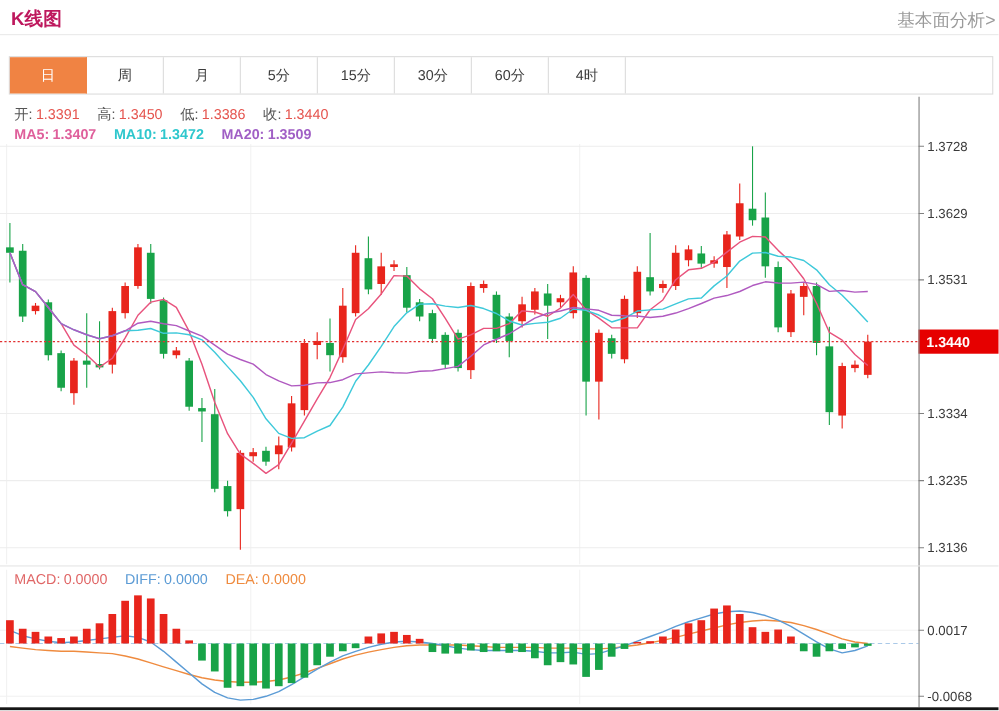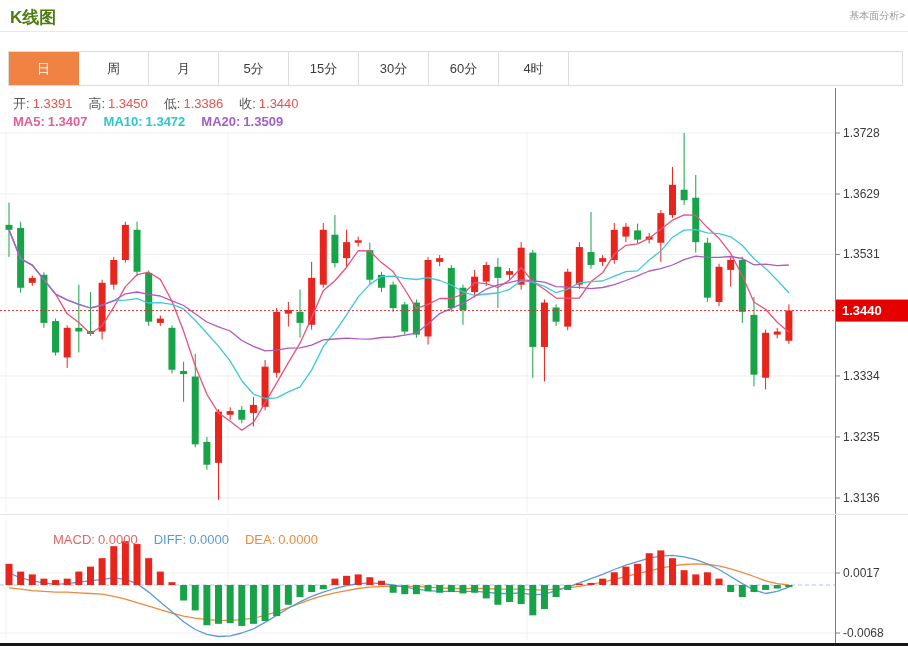--- a/index.html
+++ b/index.html
@@ -1,30 +1,30 @@
 <!DOCTYPE html>
 <html><head>
 <meta charset="utf-8">
 <style>
   html,body{margin:0;padding:0;background:#fff;}
   .page{position:relative;width:908px;height:646px;background:#ffffff;overflow:hidden;
         font-family:"Liberation Sans","DejaVu Sans",sans-serif;}
   #chart-svg{position:absolute;left:0;top:0;}
-  .page-title{position:absolute;left:10px;top:6px;font-size:17px;font-weight:bold;color:#4d7c0f;}
-  .fundamental-link{position:absolute;right:3px;top:9px;font-size:10px;color:#9a9a9a;cursor:pointer;text-decoration:none;}
+  .page-title{position:absolute;left:10px;top:6px;font-size:17px;font-weight:bold;color:#be185d;}
+  .fundamental-link{position:absolute;right:3px;top:9px;font-size:16px;color:#9a9a9a;cursor:pointer;text-decoration:none;}
   .title-divider{position:absolute;left:0;top:31px;width:908px;height:1px;background:#e9e9e9;}
   .tab-bar{position:absolute;left:8px;top:51px;width:895px;height:35px;border:1px solid #dcdcdc;
            box-sizing:border-box;display:flex;background:#fff;}
   .tab{width:69px;border-right:1px solid #dcdcdc;display:flex;align-items:center;justify-content:center;
        font-size:13px;color:#3c3c3c;cursor:pointer;}
   .tab.active{color:#ffffff;}
   .legend-row{position:absolute;left:13px;font-size:13px;white-space:nowrap;z-index:3;}
   #quote-row{top:95px;}
   #ma-row{top:114px;font-weight:bold;}
-  #macd-row{top:532px;margin-left:40px;}
+  #macd-row{top:519px;}
   .lg-item{margin-right:16px;}
   .q-label{color:#555555;}
   .q-value{margin-left:3px;}
   .panel-divider{position:absolute;left:0;top:514px;width:908px;height:1px;background:#e5e5e5;}
   .bottom-bar{position:absolute;left:0;top:643px;width:908px;height:3px;background:#161616;}
 </style>
 </head>
 <body>
 
 <div class="page">

